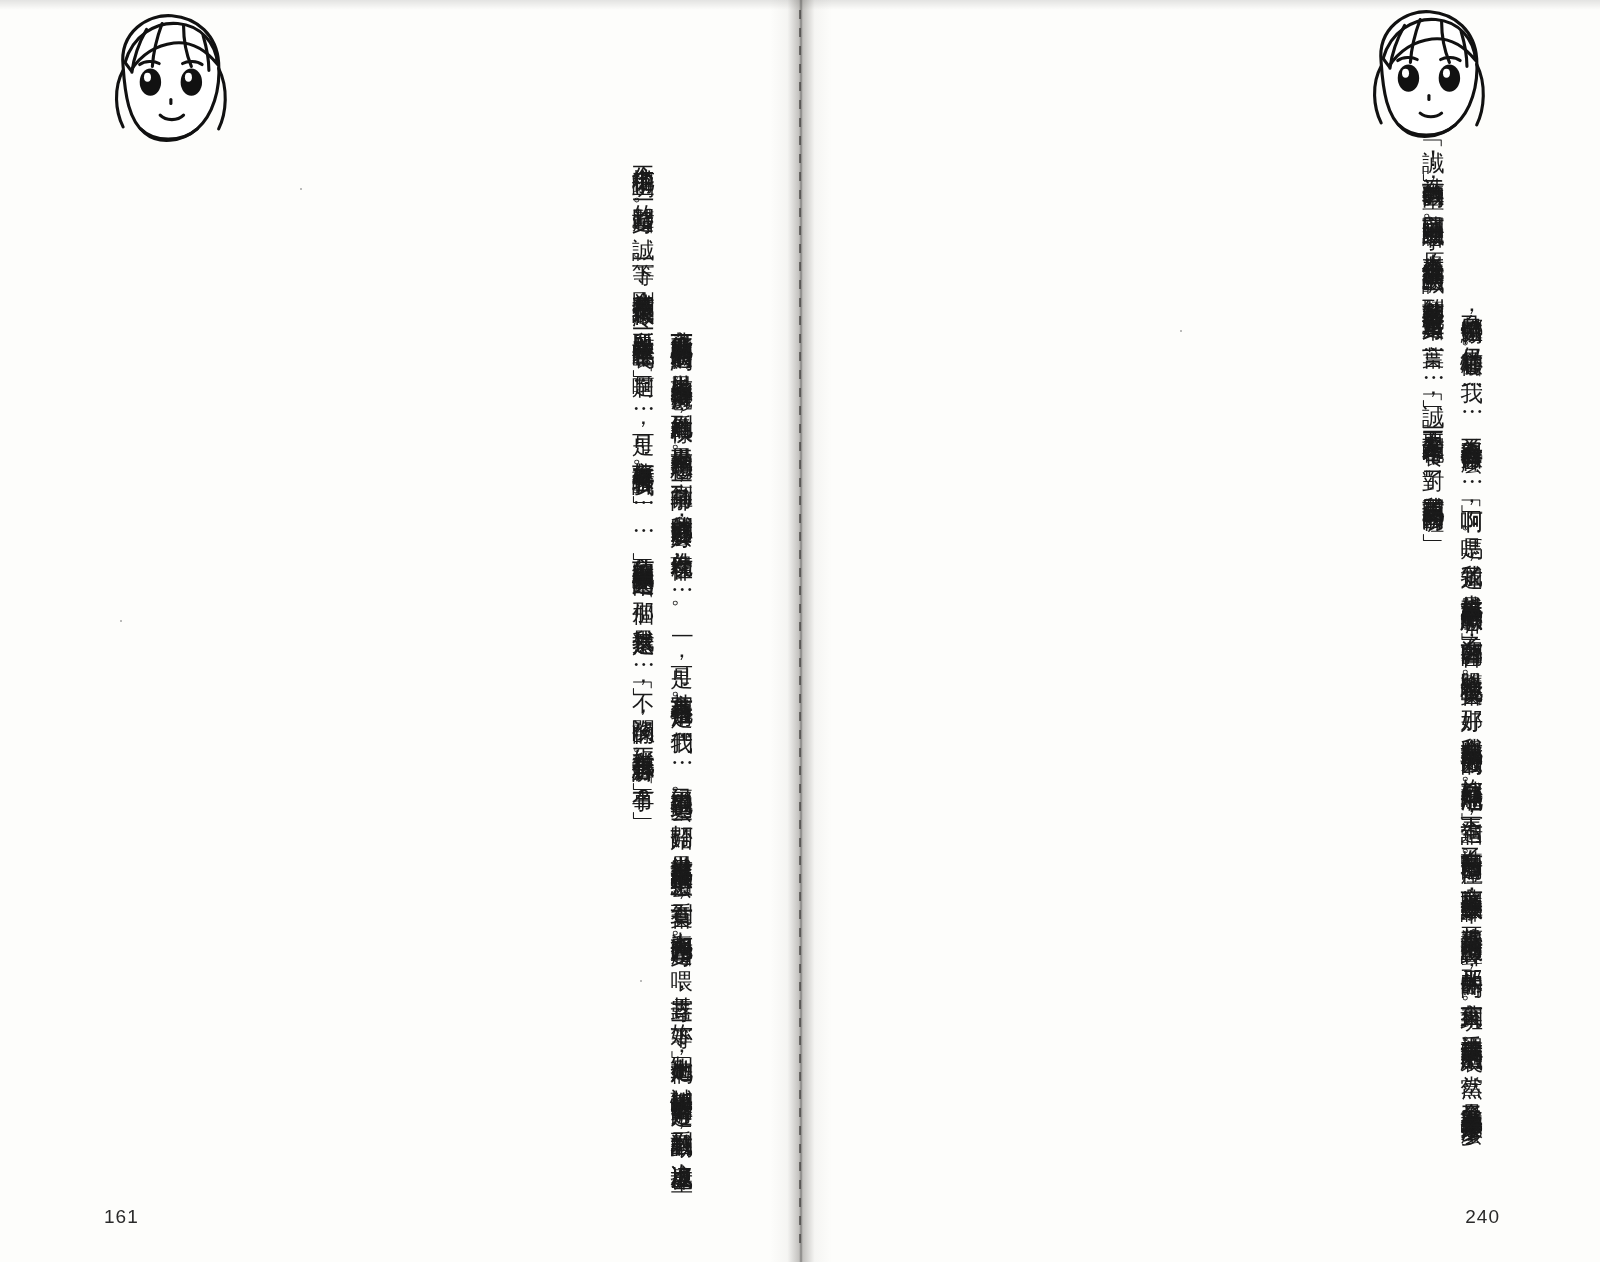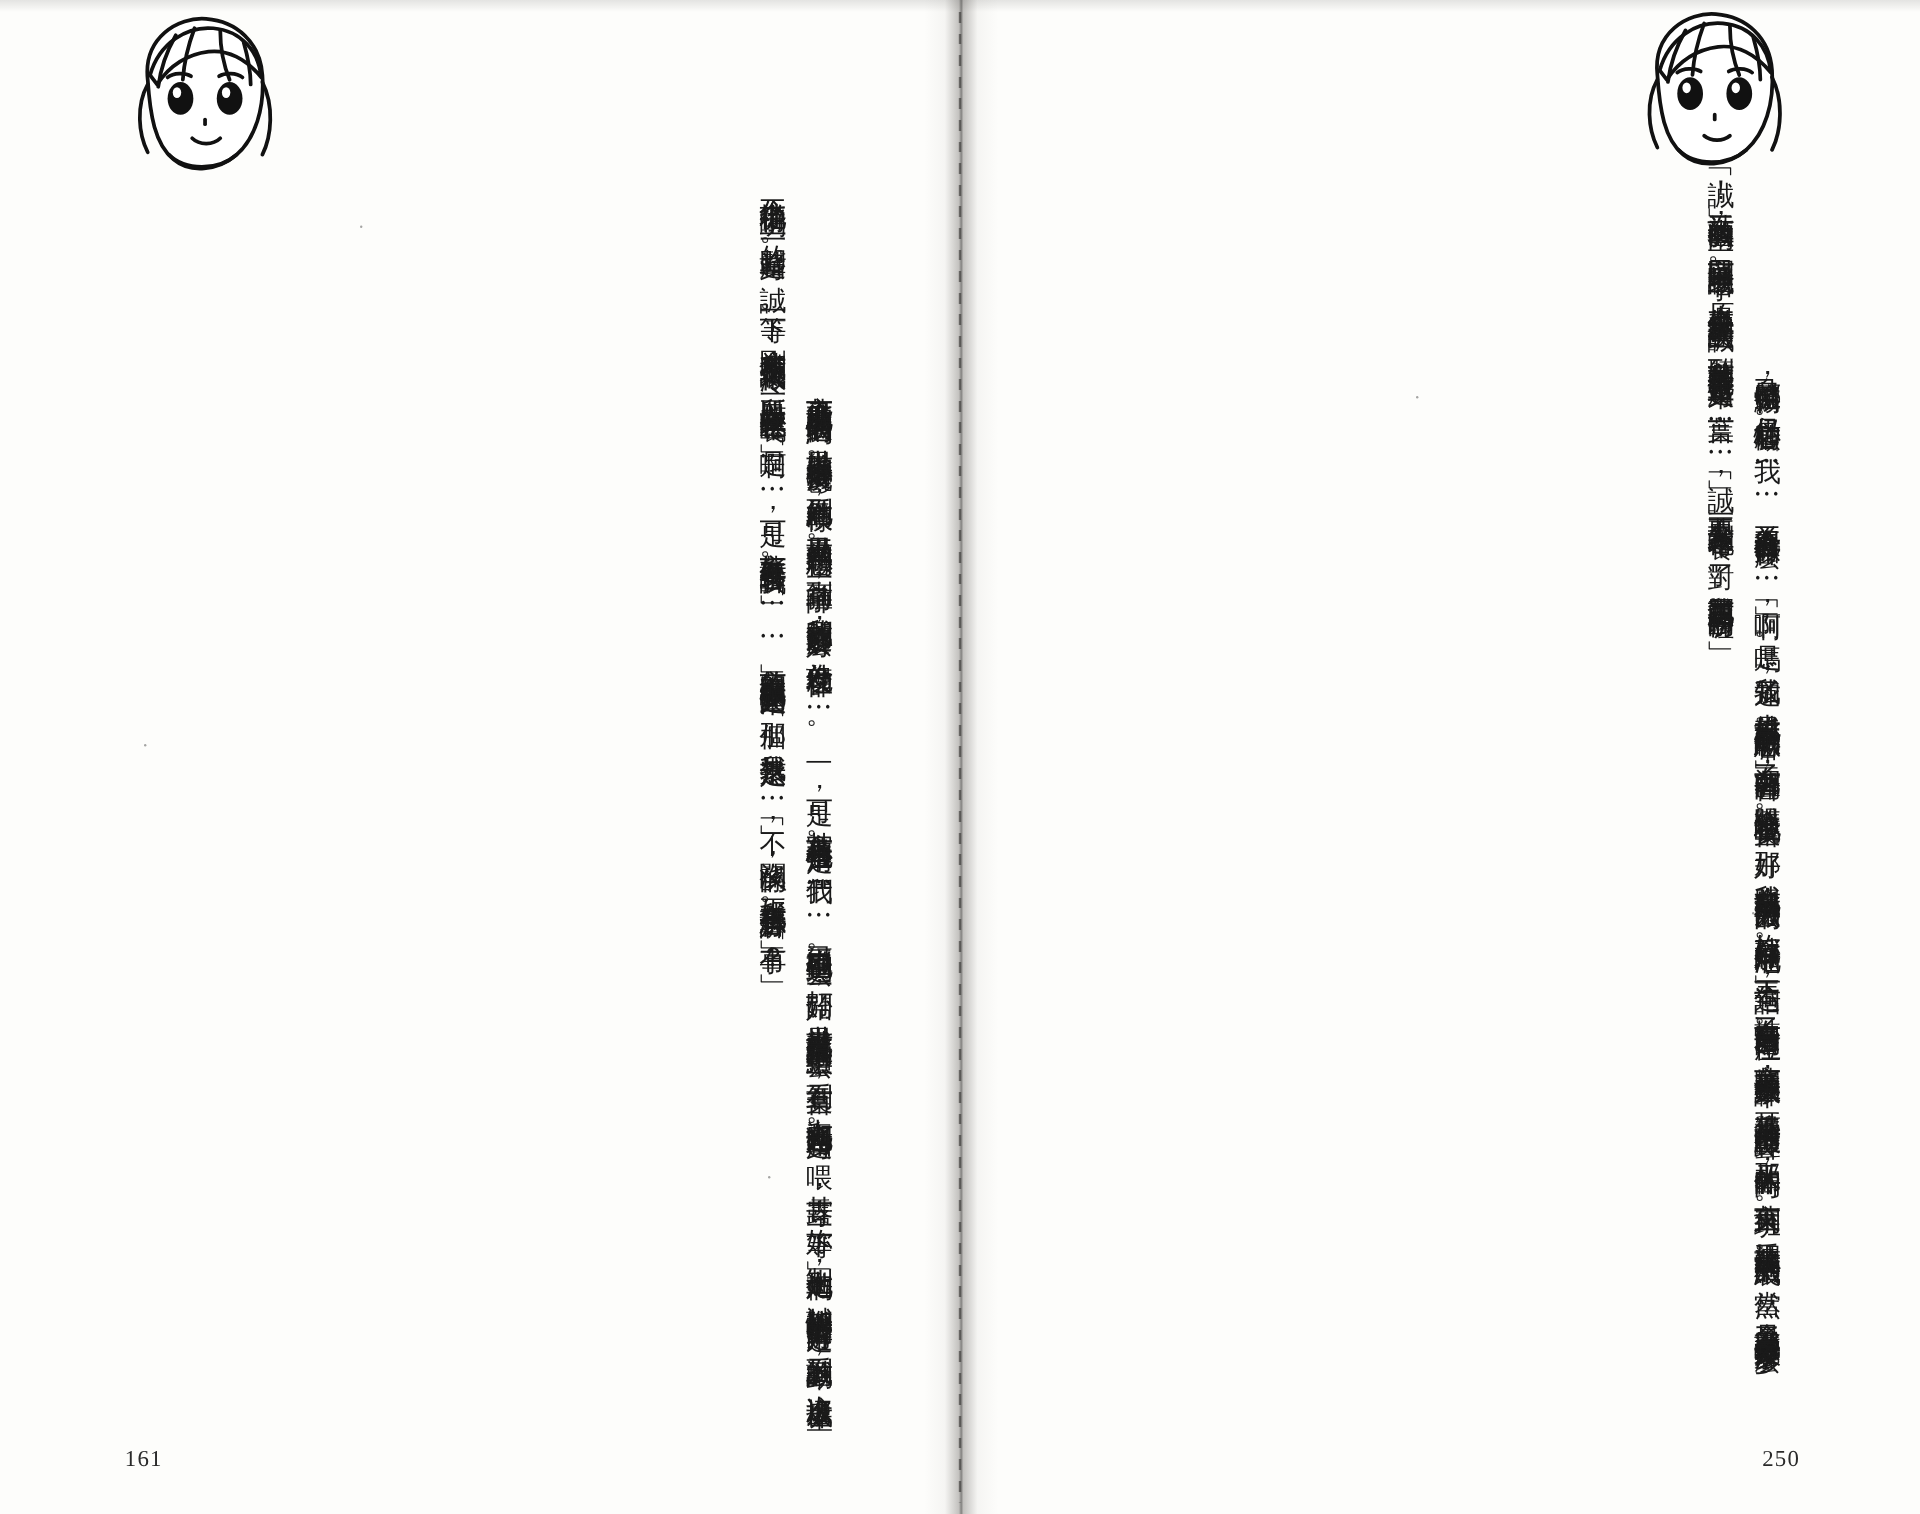--- a/index.html
+++ b/index.html
@@ -96,21 +96,21 @@
     max-height: 1015px;
   }
 
   .col {
     display: inline-block;
   }
 
   .folio {
     position: absolute;
     bottom: 34px;
-    font-family: Liberation Serif, serif;
+    font-family: Liberation Sans, sans-serif;
     font-size: 19px;
     color: #2a2a2a;
     letter-spacing: 1px;
   }
   .page.left .folio  { left: 104px; }
   .page.right .folio { right: 100px; }
 
   
   .face {
     position: absolute;
@@ -195,21 +195,21 @@
         <path d="M83 96 L83 100"></path>
         <path d="M74 114 C80 119 90 119 96 114"></path>
         <path d="M52 126 C66 140 94 140 110 126"></path>
       </g>
     </svg>
 
     <div class="text-block">
       <span class="col">自己都遍體鱗傷，仍是心甘情願。</span><span class="col">「我……並不覺得自己有做錯什麼……」</span><span class="col">「啊啊，是嗎。我知道了，也就是妳根本不聽勸的意思嘛。」</span><span class="col">乙女沉著聲音開口，雙眼含怒地睨視言葉。</span><span class="col">「那好，我也會照我自己的方法去做的，妳就自己好好加油吧。」</span><span class="col">丟下這句話，乙女轉身走回自己的座位。言葉握緊手裡的數學課本，耳邊傳來不</span><span class="col">甚清晰的上課鈴聲。</span><span class="col">那天的午休時間，言葉來到三班。</span><span class="col">手裡捧著裝滿三明治的紙袋。當然，全是為了與誠共進午餐才買了那麼多。</span><span class="col">「誠！」</span><span class="col">站在三班的教室門口，言葉開口呼喚誠的名字。原本坐在位子上和世界談笑的</span><span class="col">誠，一聽到言葉的聲音就從椅子上站起身來。</span><span class="col">「言葉……」</span><span class="col">「誠，要不要一起到天台吃午餐？對了，我也買了西園寺同學的份喔。」</span>
     </div>
 
-    <div class="folio">250</div>
+    <div class="folio">240</div>
   </div>
 
   <div class="gutter"></div>
   <div class="gutter-dash"></div>
 
   <div class="speck" style="left:300px;top:188px;width:2px;height:2px;"></div>
   <div class="speck" style="left:640px;top:980px;width:2px;height:2px;"></div>
   <div class="speck" style="left:1180px;top:330px;width:2px;height:2px;"></div>
   <div class="speck" style="left:1460px;top:760px;width:2px;height:2px;"></div>
   <div class="speck" style="left:120px;top:620px;width:2px;height:2px;"></div>

